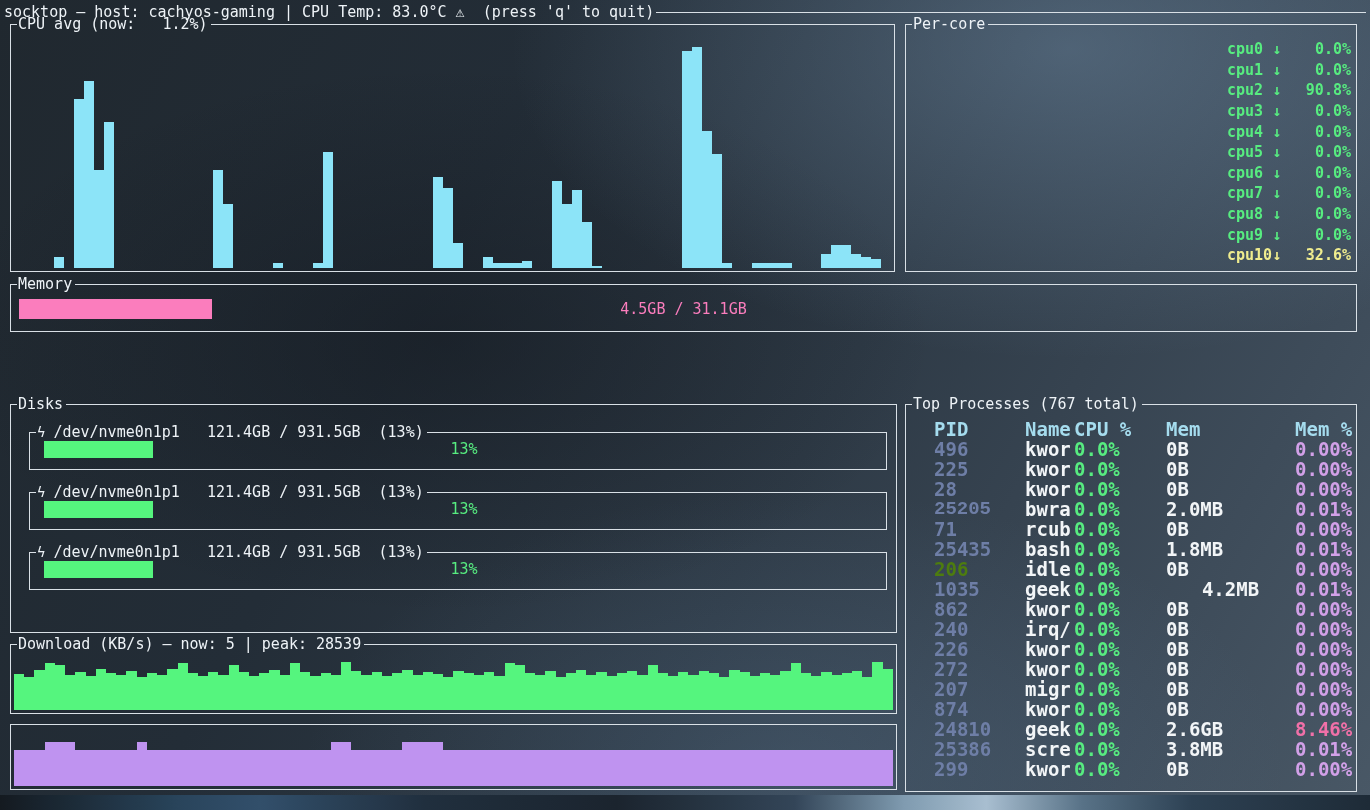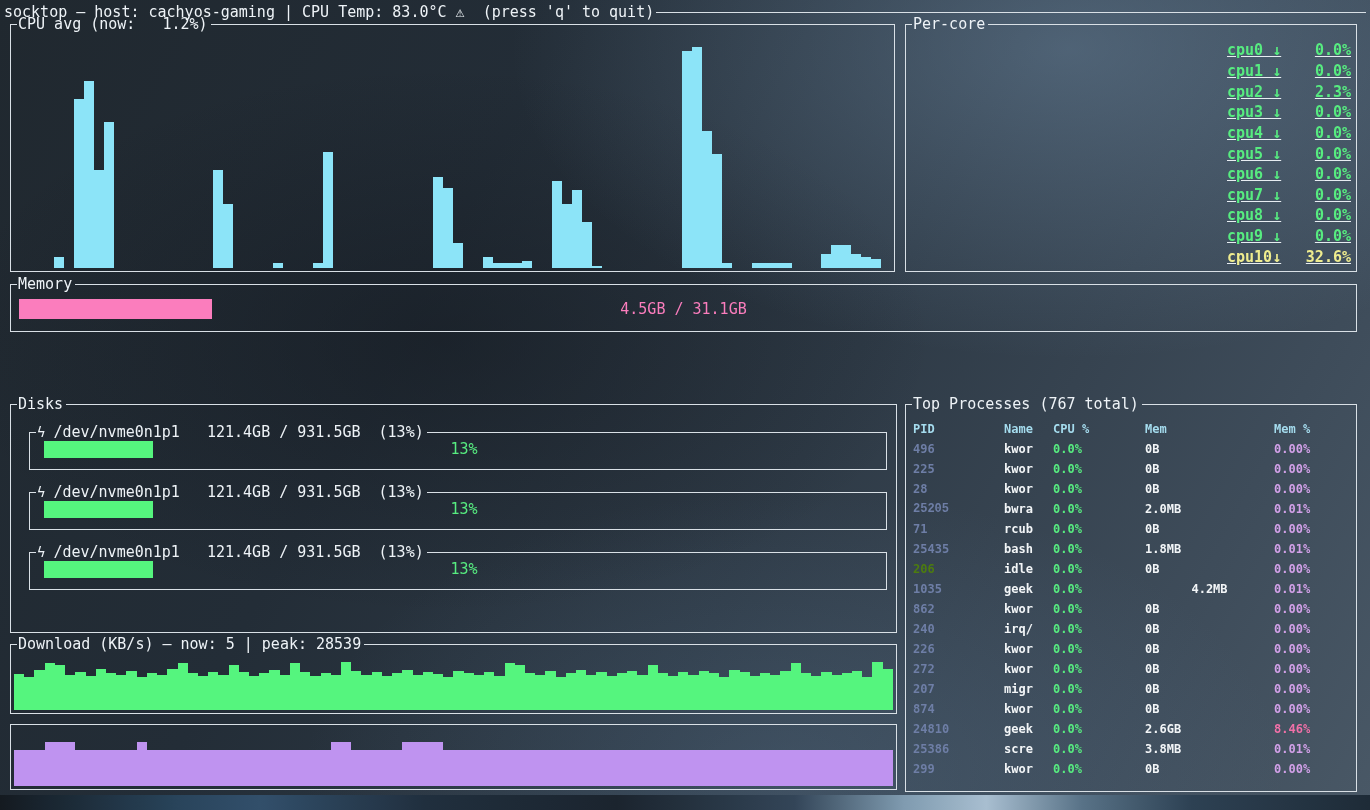--- a/index.html
+++ b/index.html
@@ -32,32 +32,32 @@
   #proc-panel{left:905px;top:404px;width:452px;height:388px;}
   #dl-panel{left:10px;top:644px;width:887px;height:70px;}
   #ul-panel{left:10px;top:724px;width:887px;height:66px;}
   .chart{position:absolute;left:3px;right:3px;bottom:3px;top:16px;display:flex;align-items:flex-end;}
   .netchart{position:absolute;left:3px;right:3px;bottom:3px;top:13px;display:flex;align-items:flex-end;}
   .bar{flex:1 1 auto;}
   .gauge{position:absolute;left:8px;right:8px;top:15px;height:20px;}
   .gfill{position:absolute;left:0;top:0;bottom:0;}
   .glabel{position:absolute;left:0;right:0;text-align:center;line-height:20px;font-size:15px;white-space:pre;}
   #percore-rows{position:absolute;left:3px;right:5px;top:16px;bottom:4px;display:flex;flex-direction:column;}
-  .prow{flex:1 1 auto;display:flex;align-items:center;text-decoration:underline;}
+  .prow{flex:1 1 auto;display:flex;align-items:flex-start;}
   .spark{flex:1 1 auto;display:flex;align-items:flex-end;padding-bottom:1px;}
   .clabel{width:124px;display:flex;justify-content:space-between;align-items:center;
     font-size:15px;font-weight:bold;}
   .clabel .cname{white-space:pre;}
   .dbox{position:absolute;left:18px;width:858px;height:38px;border:1px solid #d9e0e6;border-top:none;box-sizing:border-box;}
   .dico{font-size:14px;color:#eef3f7;padding-right:8px;}
   .dgauge{position:absolute;left:14px;right:2px;top:9px;height:17px;}
   .dlabel{position:absolute;left:0;right:0;text-align:center;line-height:17px;font-size:15px;}
   #proc-grid{position:absolute;left:0;right:0;top:15px;}
   .prowg{display:grid;grid-template-columns:91px 49px 92px 129px 1fr;height:20px;line-height:20px;
-    padding-left:7px;font-size:12px;font-weight:bold;white-space:pre;}
+    padding-left:7px;font-size:19px;font-weight:bold;white-space:pre;margin-left:21px;}
 </style>
 </head>
 <body>
 
 <div class="wallstrip"></div>
 
 <div class="term">
 
   <div class="titlebar">
     <span class="tbtext">socktop — host: cachyos-gaming | CPU Temp: 83.0°C ⚠  (press 'q' to quit)</span>
@@ -279,21 +279,21 @@
             <div class="bar" style="height: 0%; background: transparent;"></div>
             <div class="bar" style="height: 0%; background: transparent;"></div>
             <div class="bar" style="height: 0%; background: transparent;"></div>
             <div class="bar" style="height: 0%; background: transparent;"></div>
             <div class="bar" style="height: 0%; background: transparent;"></div>
             <div class="bar" style="height: 0%; background: transparent;"></div>
             <div class="bar" style="height: 0%; background: transparent;"></div>
           </div>
           <div class="clabel" style="color: rgb(87, 236, 128);">
             <span class="cname">cpu2 ↓</span>
-            <span>2.3%</span>
+            <span>90.8%</span>
           </div>
         </div>
         <div class="prow">
           <div class="spark">
             <div class="bar" style="height: 45%; background: rgb(85, 245, 126);"></div>
             <div class="bar" style="height: 45%; background: rgb(85, 245, 126);"></div>
             <div class="bar" style="height: 0%; background: transparent;"></div>
             <div class="bar" style="height: 0%; background: transparent;"></div>
             <div class="bar" style="height: 0%; background: transparent;"></div>
             <div class="bar" style="height: 0%; background: transparent;"></div>

